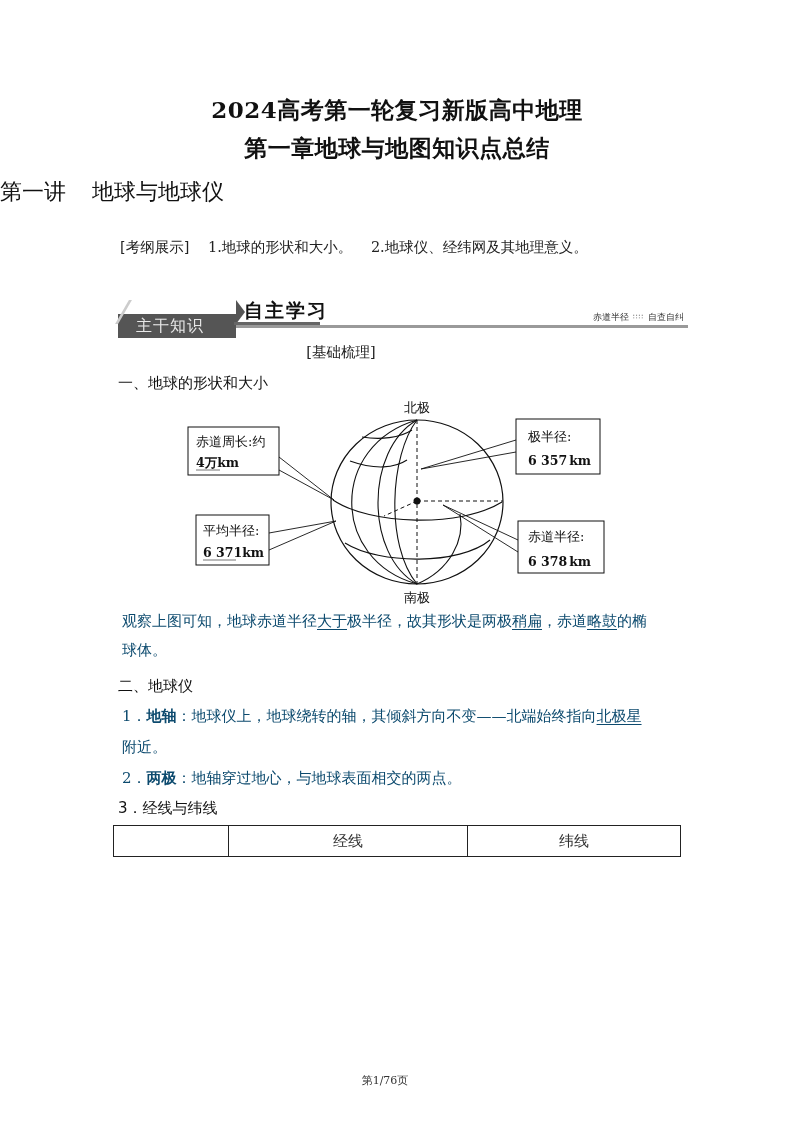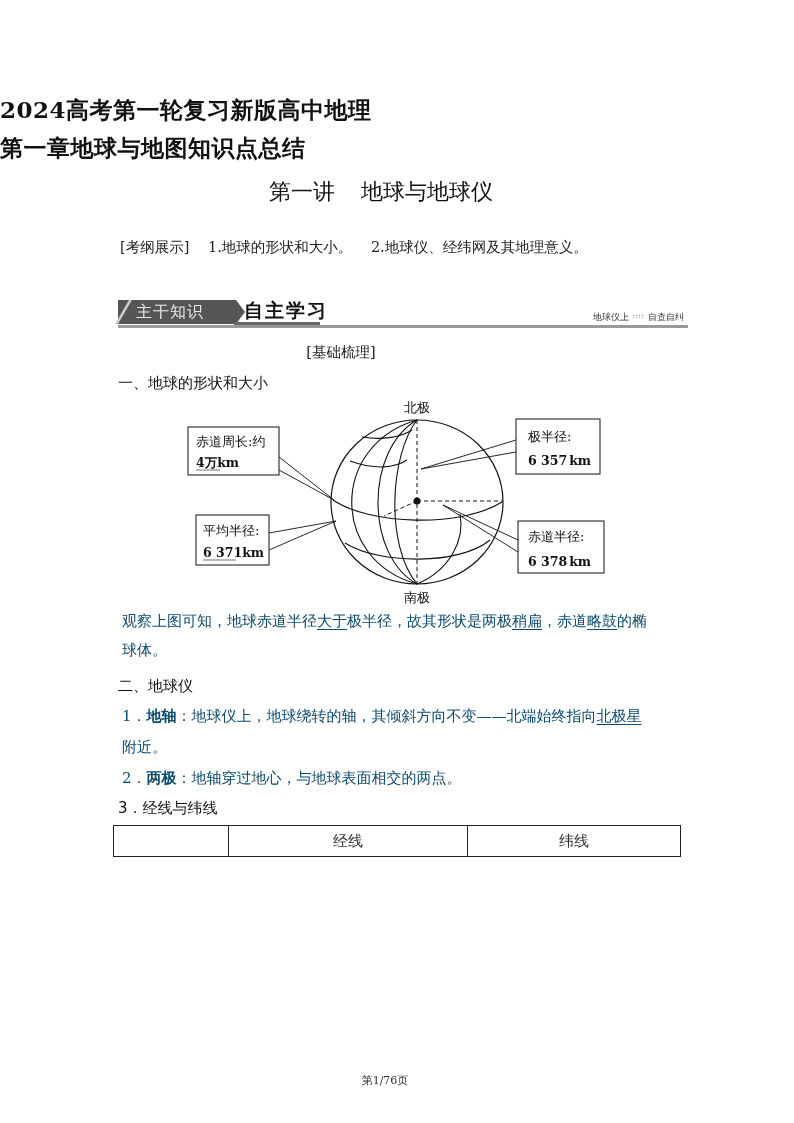--- a/index.html
+++ b/index.html
@@ -1,31 +1,31 @@
 <!DOCTYPE html>
 <html><head>
 <meta charset="utf-8">
 <style>
   html, body { margin: 0; padding: 0; background: #ffffff; }
   body { width: 794px; height: 1123px; position: relative; overflow: hidden;
          font-family: "DejaVu Serif", "Liberation Serif", serif; color: #111; }
   .abs { position: absolute; }
-  .title1, .title2 { left: 0; width: 794px; font-weight: bold;
+  .title1, .title2 { left: 0; width: 794px; text-align: center; font-weight: bold;
          font-family: "DejaVu Serif", serif; font-size: 23px; color: #111; letter-spacing: 0.5px; }
   .title1 { top: 95px; }
   .title2 { top: 133px; }
-  .title3 { left: 0; width: 762px; text-align: center; top: 177px; font-size: 22px;
+  .title3 { left: 0; width: 762px; top: 177px; font-size: 22px;
          font-family: "DejaVu Sans", sans-serif; color: #111; }
   .title3 .gap { display: inline-block; width: 26px; }
   .outline { left: 120px; top: 238px; font-size: 14.5px; font-family: "DejaVu Serif", serif; color: #222; }
   .outline .tag { font-family: "DejaVu Sans", sans-serif; }
   .outline .item { margin-left: 14px; }
   .banner { left: 118px; top: 298px; width: 570px; height: 30px; }
   .banner .bar-bottom { position: absolute; left: 0; right: 0; bottom: 0; height: 3px; background: #9a9a9a; }
-  .banner .dark { position: absolute; left: 0; top: 2px; width: 118px; height: 24px; background: #555;
+  .banner .dark { position: absolute; left: 0; top: 16px; width: 118px; height: 24px; background: #555;
          color: #e8e8e8; font-size: 16px; font-family: "DejaVu Serif", serif; line-height: 24px; padding-left: 18px; box-sizing: border-box; letter-spacing: 1px; }
   .banner .slash { position: absolute; left: 4px; top: 2px; width: 3px; height: 24px; background: #ccc; transform: skewX(-30deg); }
   .banner .arrow { position: absolute; left: 118px; top: 2px; width: 0; height: 0; border-top: 12px solid transparent;
          border-bottom: 12px solid transparent; border-left: 9px solid #555; }
   .banner .light { position: absolute; left: 122px; top: 0; font-size: 19px; font-weight: bold;
          font-family: "DejaVu Sans", sans-serif; color: #111; letter-spacing: 2px; padding: 0 4px 9px 4px; }
   .banner .light-under { position: absolute; left: 116px; top: 24px; width: 86px; height: 3px; background: #666; }
   .banner .right { position: absolute; right: 4px; top: 13px; font-size: 9px; color: #333; font-family: "DejaVu Serif", serif; }
   .banner .right .dots { display: inline-block; margin: 0 4px; letter-spacing: 1px; font-size: 7px; vertical-align: 1px; }
   .subhead { left: 0; width: 682px; text-align: center; top: 343px; font-size: 14.5px; color: #222; }
@@ -61,21 +61,21 @@
 </div>
 
 <div class="abs banner">
   <div class="bar-bottom"></div>
   <div class="dark">主干知识</div>
   <div class="slash"></div>
   <div class="arrow"></div>
   <div class="light-under"></div>
   <div class="light">自主学习</div>
   <div class="right">
-    <span>地球仪上</span><span class="dots">∷∷</span><span>自查自纠</span>
+    <span>赤道半径</span><span class="dots">∷∷</span><span>自查自纠</span>
   </div>
 </div>
 
 <div class="abs subhead">[基础梳理]</div>
 <div class="abs h-one">一、地球的形状和大小</div>
 
 <div class="abs figure">
   <svg width="430" height="210" viewBox="180 395 430 210" xmlns="http://www.w3.org/2000/svg" font-family="DejaVu Serif, serif">
 
     <ellipse cx="417" cy="502" rx="86" ry="82" fill="none" stroke="#111" stroke-width="1.2"></ellipse>

